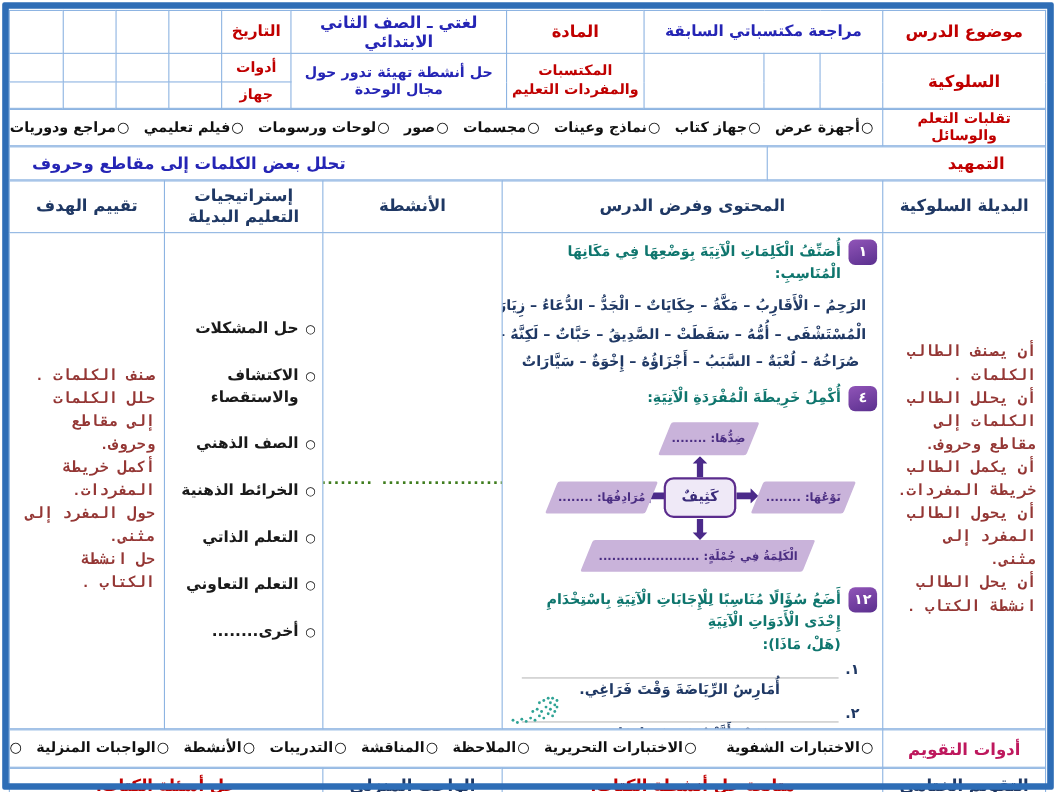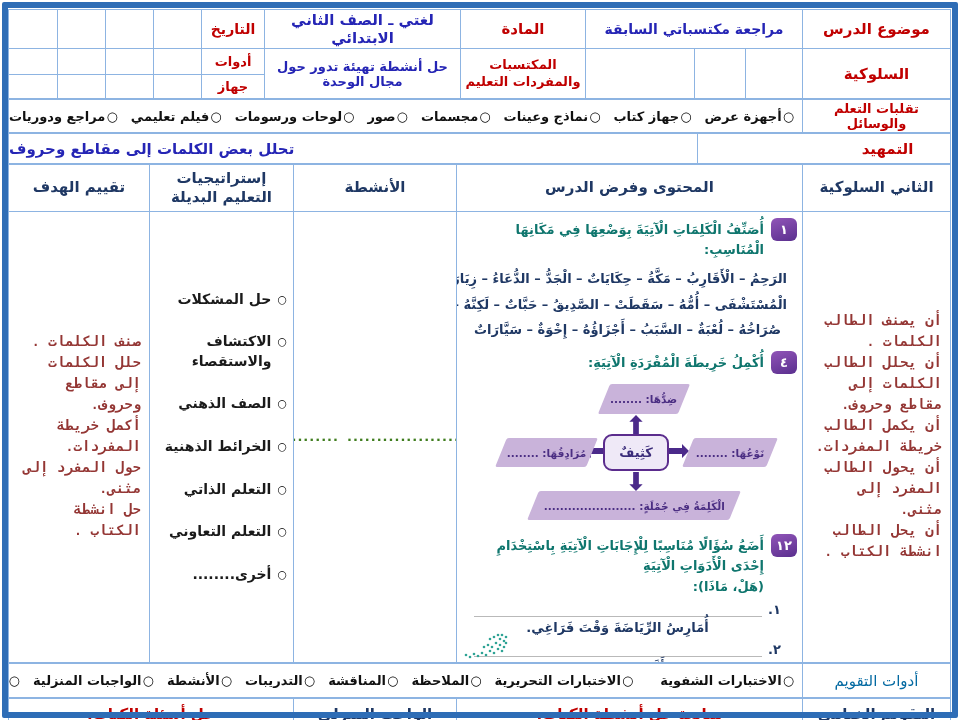--- a/index.html
+++ b/index.html
@@ -5,27 +5,27 @@
   * { box-sizing: border-box; margin: 0; padding: 0; }
   html,body { width: 960px; height: 720px; background:#fff; overflow:hidden; }
   body { font-family: "DejaVu Sans", sans-serif; direction: rtl; }
   .page { position:relative; width:960px; height:720px; background:#fff; }
   .blue-frame { position:absolute; inset:2px; border:6px solid #2e6db6; border-radius:2px; pointer-events:none; z-index:5; }
   .sheet { position:absolute; top:9px; right:9px; width:942px; height:702px; }
   table { border-collapse:collapse; table-layout:fixed; width:942px; }
   td { border:1px solid #8db4e2; vertical-align:middle; overflow:hidden; padding:1px 3px; }
   .lbl-red { color:#c00000; font-weight:bold; font-size:15px; text-align:center; }
   .lbl-red-sm { color:#c00000; font-weight:bold; font-size:13px; text-align:center; }
-  .lbl-navy { color:#0369a1; font-weight:normal; font-size:15px; text-align:center; }
+  .lbl-navy { color:#be185d; font-weight:bold; font-size:15px; text-align:center; }
   .val-blue { color:#2525b5; font-weight:bold; font-size:14px; text-align:center; }
   .opts { display:flex; align-items:center; gap:13px; padding:0 8px; font-size:13px; font-weight:bold; color:#111; white-space:nowrap; }
   .opt { display:inline-flex; align-items:center; gap:1px; }
   .radio { font-size:13px; font-weight:normal; color:#000; }
   .tamhid-label { color:#c00000; font-weight:bold; font-size:15px; text-align:center; padding-left:130px; }
-  .tamhid-value { color:#2525b5; font-weight:bold; font-size:15px; text-align:left; padding-left:0; }
+  .tamhid-value { color:#2525b5; font-weight:bold; font-size:15px; text-align:left; padding-left:20px; }
   .col-head { color:#1f3864; font-weight:bold; font-size:15px; text-align:center; line-height:1.3; }
   
   .goals-cell, .eval-cell { vertical-align:middle;font-family:Liberation Mono, monospace; }
   .goals, .eval { color:#943634; font-weight:bold; font-size:14px; line-height:1.5; text-align:right; padding:0 5px; }
   
   .strats { display:flex; flex-direction:column; justify-content:center; gap:23px; height:449px; padding:8px 6px 8px 4px; }
   .strat-item { display:flex; gap:6px; align-items:flex-start; font-size:14px; font-weight:bold; color:#1a1a1a; line-height:1.4; }
   .strat-item .radio { font-size:11px; margin-top:2px; }
   
   .acts { display:flex; flex-direction:row; align-items:center; justify-content:center; height:449px; gap:8px; }
@@ -174,21 +174,21 @@
     <table>
       <colgroup>
         <col style="width:148px">
           <col style="width:346px">
           <col style="width:163px">
           <col style="width:144px">
           <col style="width:141px">
       </colgroup>
       <tbody>
           <tr style="height:47px">
-        <td class="col-head">الثاني السلوكية</td>
+        <td class="col-head">البديلة السلوكية</td>
         <td class="col-head">المحتوى وفرض الدرس</td>
         <td class="col-head">الأنشطة</td>
         <td class="col-head">إستراتيجيات التعليم البديلة</td>
         <td class="col-head">تقييم الهدف</td>
       </tr>
       <tr style="height:451px">
 
         <td class="goals-cell">
           <div class="goals">
             <div>أن يصنف الطالب الكلمات .</div>

